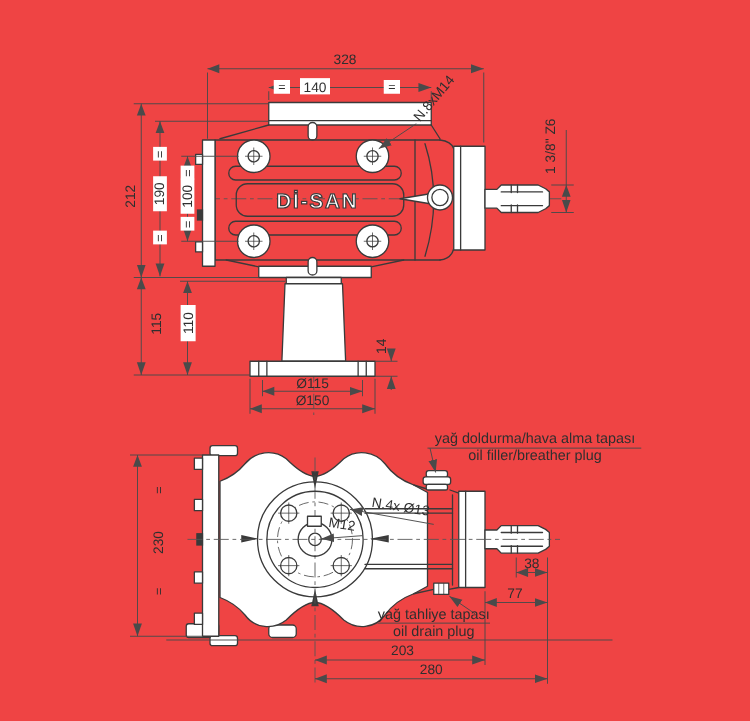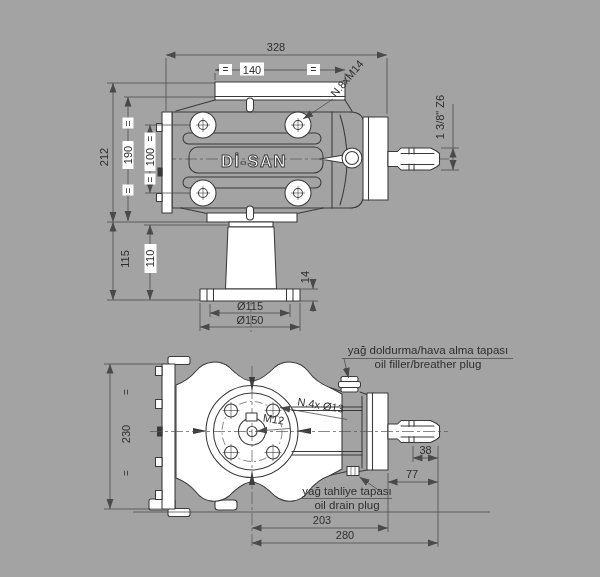--- a/index.html
+++ b/index.html
@@ -1,16 +1,16 @@
 <!DOCTYPE html>
 <html><head>
 <meta charset="utf-8">
 <style>
   html,body { margin:0; padding:0; background:#ffffff; }
-  .stage { width:600px; height:577px; background:#a3a3a3; position:relative; }
+  .stage { width:600px; height:577px; background:#ef4444; position:relative; }
   svg text { font-family:"Liberation Sans","DejaVu Sans",sans-serif; fill:#2f2f2f; }
   .ol  { fill:none; stroke:#3a3a3a; stroke-width:1.05; stroke-linejoin:round; stroke-linecap:round; }
   .olf { fill:#ffffff; stroke:#3a3a3a; stroke-width:1.05; stroke-linejoin:round; }
   .dk  { fill:#3a3a3a; stroke:none; }
   .dim { fill:none; stroke:#4a4a4a; stroke-width:0.75; }
   .cl  { fill:none; stroke:#555; stroke-width:0.7; stroke-dasharray:12 3 3 3; }
   .clb { fill:none; stroke:#555; stroke-width:0.7; stroke-dasharray:8 3 2 3; }
   .bg  { fill:#ffffff; stroke:none; }
   .tick{ stroke:#3a3a3a; stroke-width:0.6; }
   .td  { font-size:11px; text-anchor:middle; }

